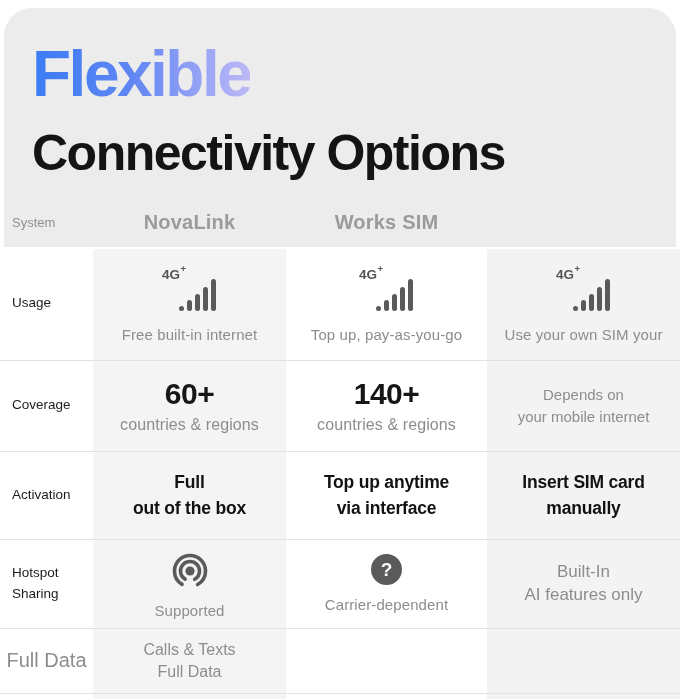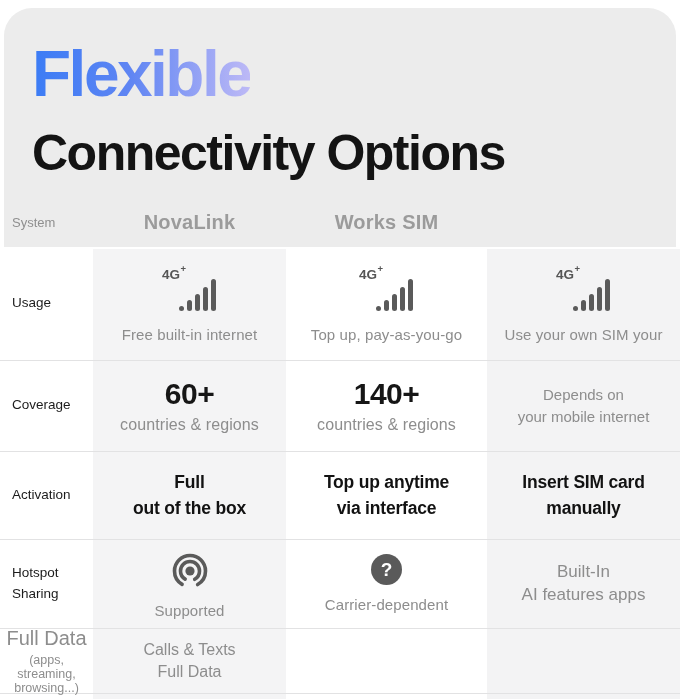--- a/index.html
+++ b/index.html
@@ -203,26 +203,25 @@
       <div class="cell">
         <div class="qmark">
             <span>?</span>
           </div>
         <div class="caption">Carrier-dependent</div>
       </div>
 
 
       <div class="cell">
         <div class="usecase-text">Built-In
-AI features apps</div>
+AI features only</div>
       </div>
 
       <div class="cell">
         <div class="fulldata-big">Full Data</div>
-        <div class="fulldata-cap">(apps, streaming, browsing...)</div>
       </div>
 
       <div class="cell">
         <div class="usecase-nano">Calls &amp; Texts
 Full Data</div>
       </div>
 
     </div>
   </div>
 

